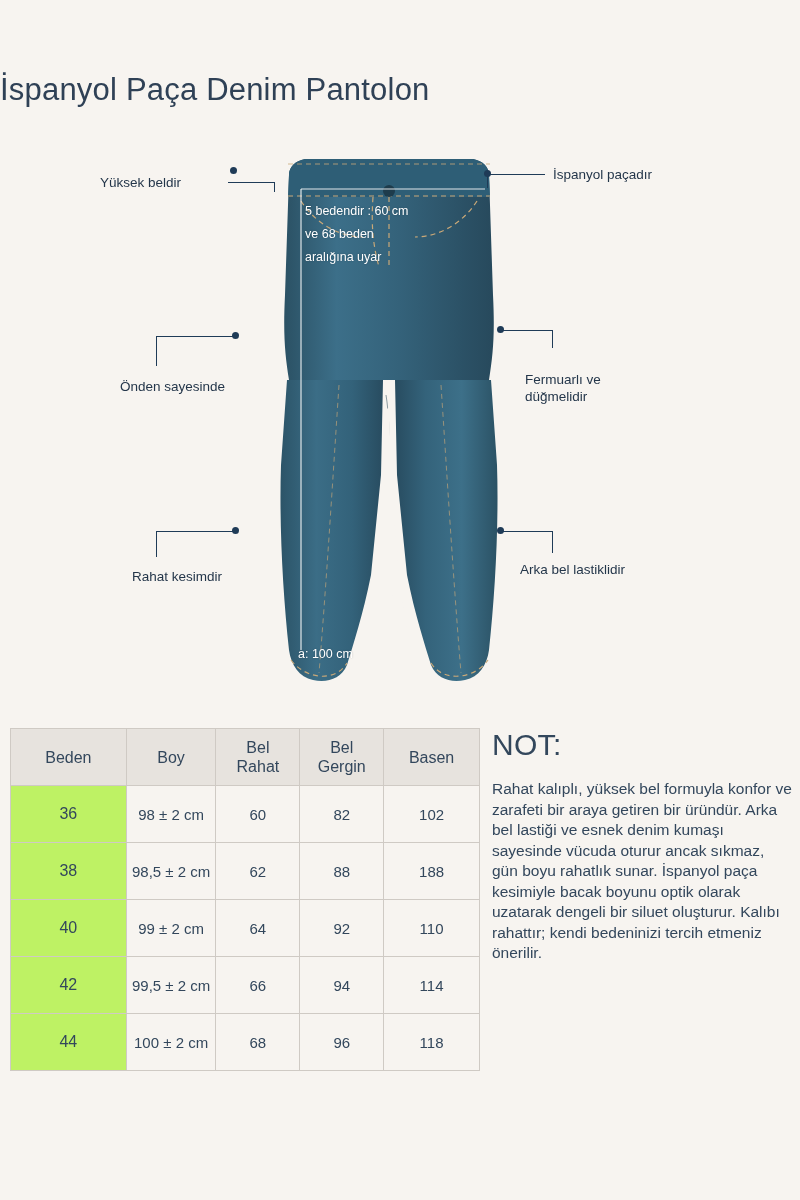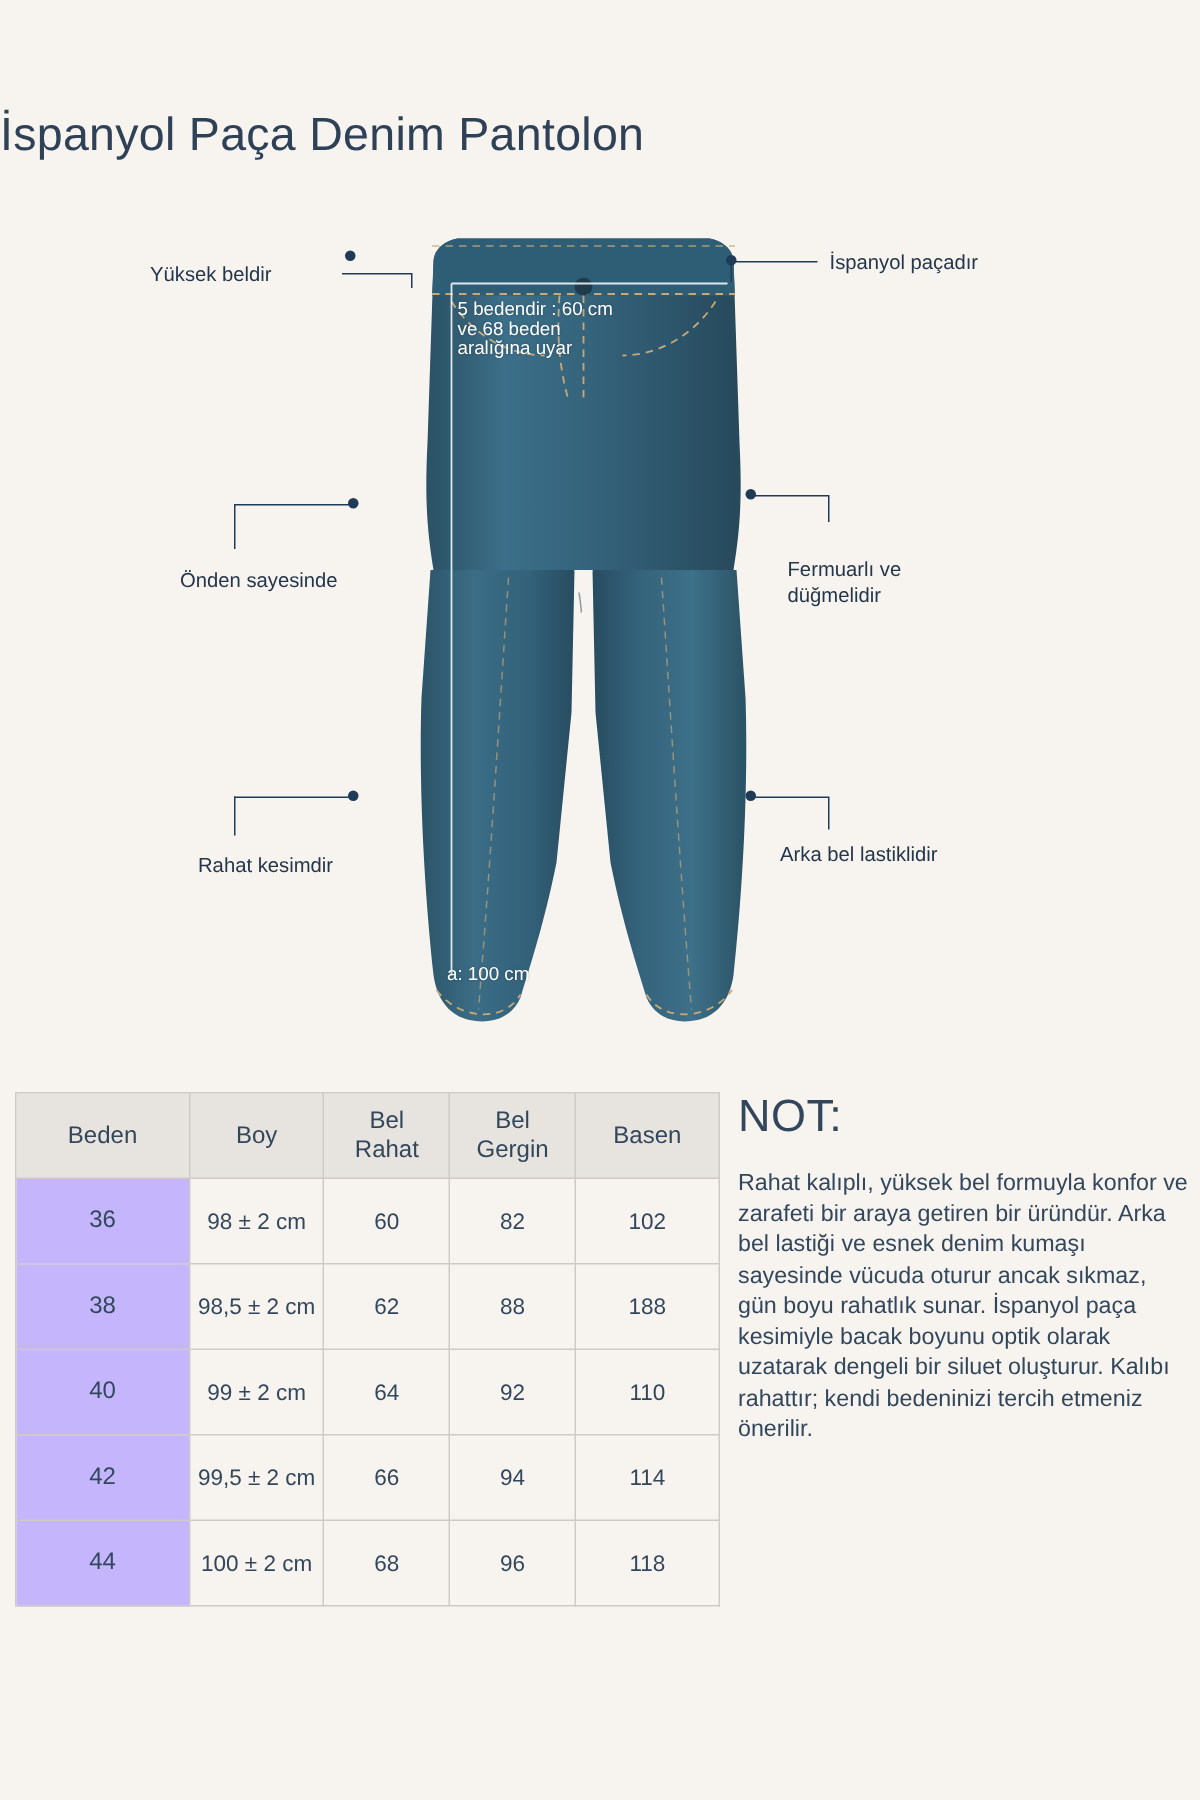--- a/index.html
+++ b/index.html
@@ -26,21 +26,21 @@
   .product-area {
     position:absolute; left:243px; top:145px; width:292px; height:560px;
   }
   .jeans-svg { display:block; }
 
   
   .m-label {
     position:absolute;
     color:#ffffff;
     font-size:12.5px;
-    line-height:13px;
+    line-height:23px;
     text-shadow:0 0 2px rgba(0,0,0,.25);
     white-space:pre-line;
   }
   #waist-measure { left:305px; top:200px; width:160px; }
   #length-measure { left:298px; top:643px; }
 
   
   .annot { position:absolute; font-size:13.5px; color:#24364a; line-height:17px; }
   .annot.right { text-align:left; }
   .annot.left  { text-align:left; }
@@ -60,21 +60,21 @@
     text-align:center;
     font-weight:400;
     font-size:15px;
     color:#33475c;
   }
   thead th {
     background:#e7e3de;
     font-size:16px;
     line-height:19px;
   }
-  tbody td:first-child { background:#c4b5fd; font-size:16px; }
+  tbody td:first-child { background:#bef264; font-size:16px; }
   .col-beden { width:116px; }
   .col-boy { width:90px; }
   .col-bel-rahat { width:84px; }
   .col-bel-gergin { width:84px; }
   .col-basen { width:96px; }
 
   
   .note { position:absolute; left:492px; top:728px; width:300px; }
   .note-title { font-size:30px; color:#33475c; font-weight:400; letter-spacing:.3px; }
   .note-body { margin-top:17px; font-size:15.5px; line-height:20.5px; color:#33475c; }

